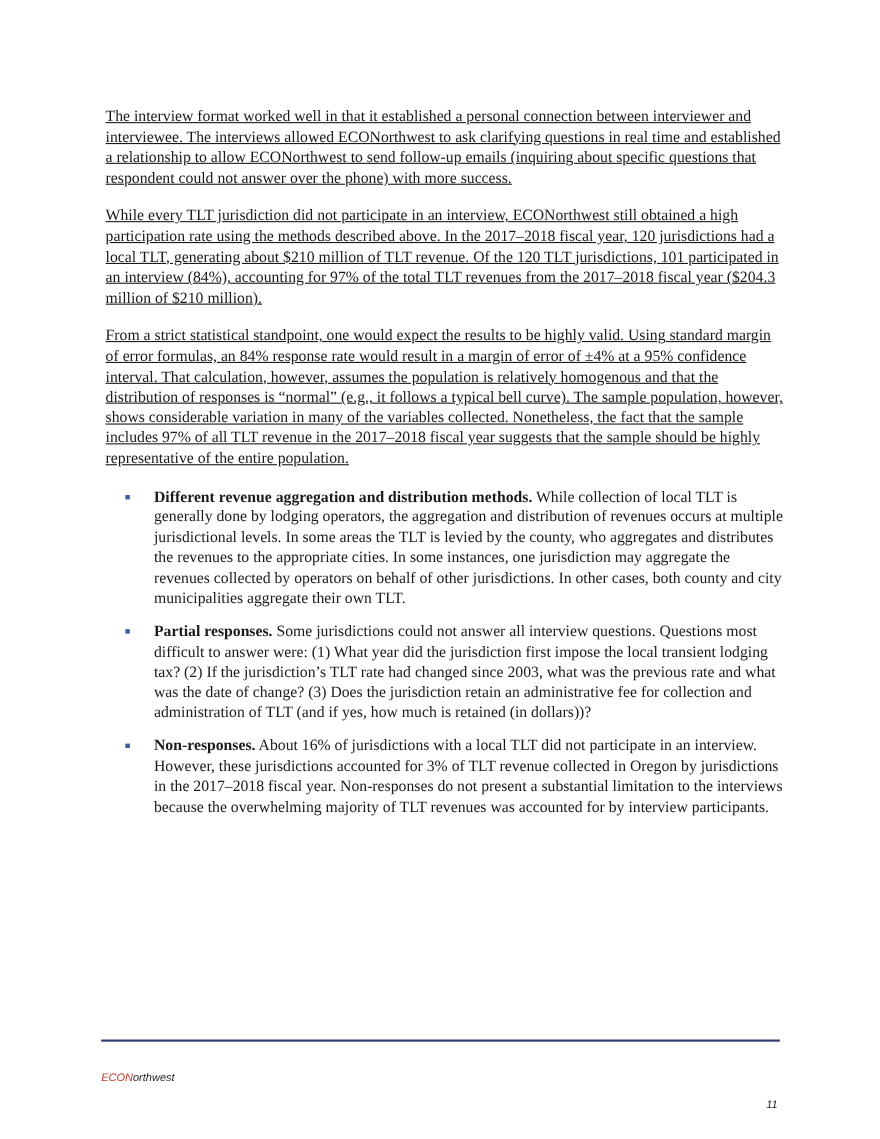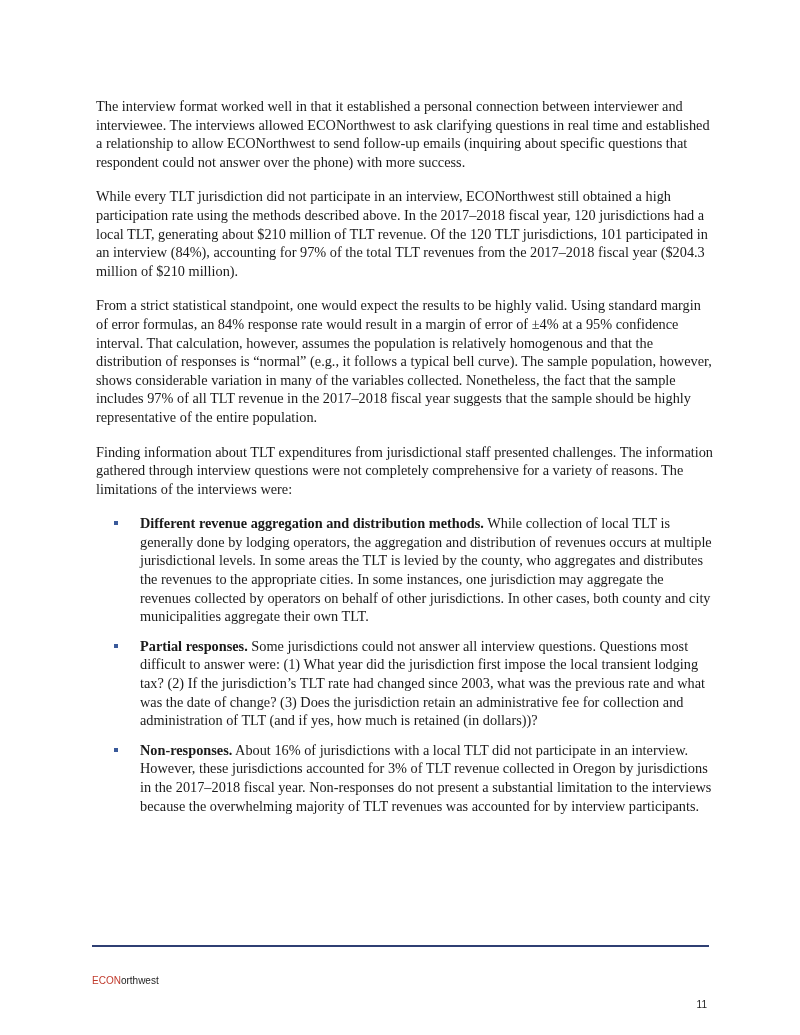--- a/index.html
+++ b/index.html
@@ -18,20 +18,21 @@
     .page {
       position: absolute;
       left: 96px;
       top: 97px;
       width: 620px;
     }
     .para {
       font-size: 14.3px;
       line-height: 18.6px;
       margin: 0 0 16px 0;
+      text-decoration: underline;
     }
     .bullets {
       list-style: none;
       margin: 0;
       padding: 0 0 0 44px;
     }
     .bullet {
       position: relative;
       font-size: 14.3px;
       line-height: 18.6px;
@@ -60,34 +61,34 @@
       margin-bottom: 3px;
     }
     .footer-row {
       display: flex;
       justify-content: space-between;
       align-items: center;
       font-family: "Liberation Sans", "DejaVu Sans", sans-serif;
       font-size: 10px;
       line-height: 14px;
       color: #222;
+      font-style: italic;
     }
     .brand-econ { color: #c0392b; }
     .brand-rest { color: #222; }
     .footer-title { flex: 1; text-align: center; padding-right: 40px; }
     .footer-page { padding-right: 2px; margin-top: 48px; }
   </style>
 </head>
 <body>
 
 <div class="page">
   <p class="para">The interview format worked well in that it established a personal connection between interviewer and interviewee. The interviews allowed ECONorthwest to ask clarifying questions in real time and established a relationship to allow ECONorthwest to send follow-up emails (inquiring about specific questions that respondent could not answer over the phone) with more success.</p>
   <p class="para">While every TLT jurisdiction did not participate in an interview, ECONorthwest still obtained a high participation rate using the methods described above. In the 2017–2018 fiscal year, 120 jurisdictions had a local TLT, generating about $210 million of TLT revenue. Of the 120 TLT jurisdictions, 101 participated in an interview (84%), accounting for 97% of the total TLT revenues from the 2017–2018 fiscal year ($204.3 million of $210 million).</p>
   <p class="para">From a strict statistical standpoint, one would expect the results to be highly valid. Using standard margin of error formulas, an 84% response rate would result in a margin of error of ±4% at a 95% confidence interval. That calculation, however, assumes the population is relatively homogenous and that the distribution of responses is “normal” (e.g., it follows a typical bell curve). The sample population, however, shows considerable variation in many of the variables collected. Nonetheless, the fact that the sample includes 97% of all TLT revenue in the 2017–2018 fiscal year suggests that the sample should be highly representative of the entire population.</p>
-  <p class="para">Finding information about TLT expenditures from jurisdictional staff presented challenges. The information gathered through interview questions were not completely comprehensive for a variety of reasons. The limitations of the interviews were:</p>
 
   <ul class="bullets">
     <li class="bullet">
       <span class="bullet-mark"></span>
       <span class="bullet-lead">Different revenue aggregation and distribution methods.</span><span> While collection of local TLT is generally done by lodging operators, the aggregation and distribution of revenues occurs at multiple jurisdictional levels. In some areas the TLT is levied by the county, who aggregates and distributes the revenues to the appropriate cities. In some instances, one jurisdiction may aggregate the revenues collected by operators on behalf of other jurisdictions. In other cases, both county and city municipalities aggregate their own TLT.</span>
     </li>
     <li class="bullet">
       <span class="bullet-mark"></span>
       <span class="bullet-lead">Partial responses.</span><span> Some jurisdictions could not answer all interview questions. Questions most difficult to answer were: (1) What year did the jurisdiction first impose the local transient lodging tax? (2) If the jurisdiction’s TLT rate had changed since 2003, what was the previous rate and what was the date of change? (3) Does the jurisdiction retain an administrative fee for collection and administration of TLT (and if yes, how much is retained (in dollars))?</span>
     </li>

